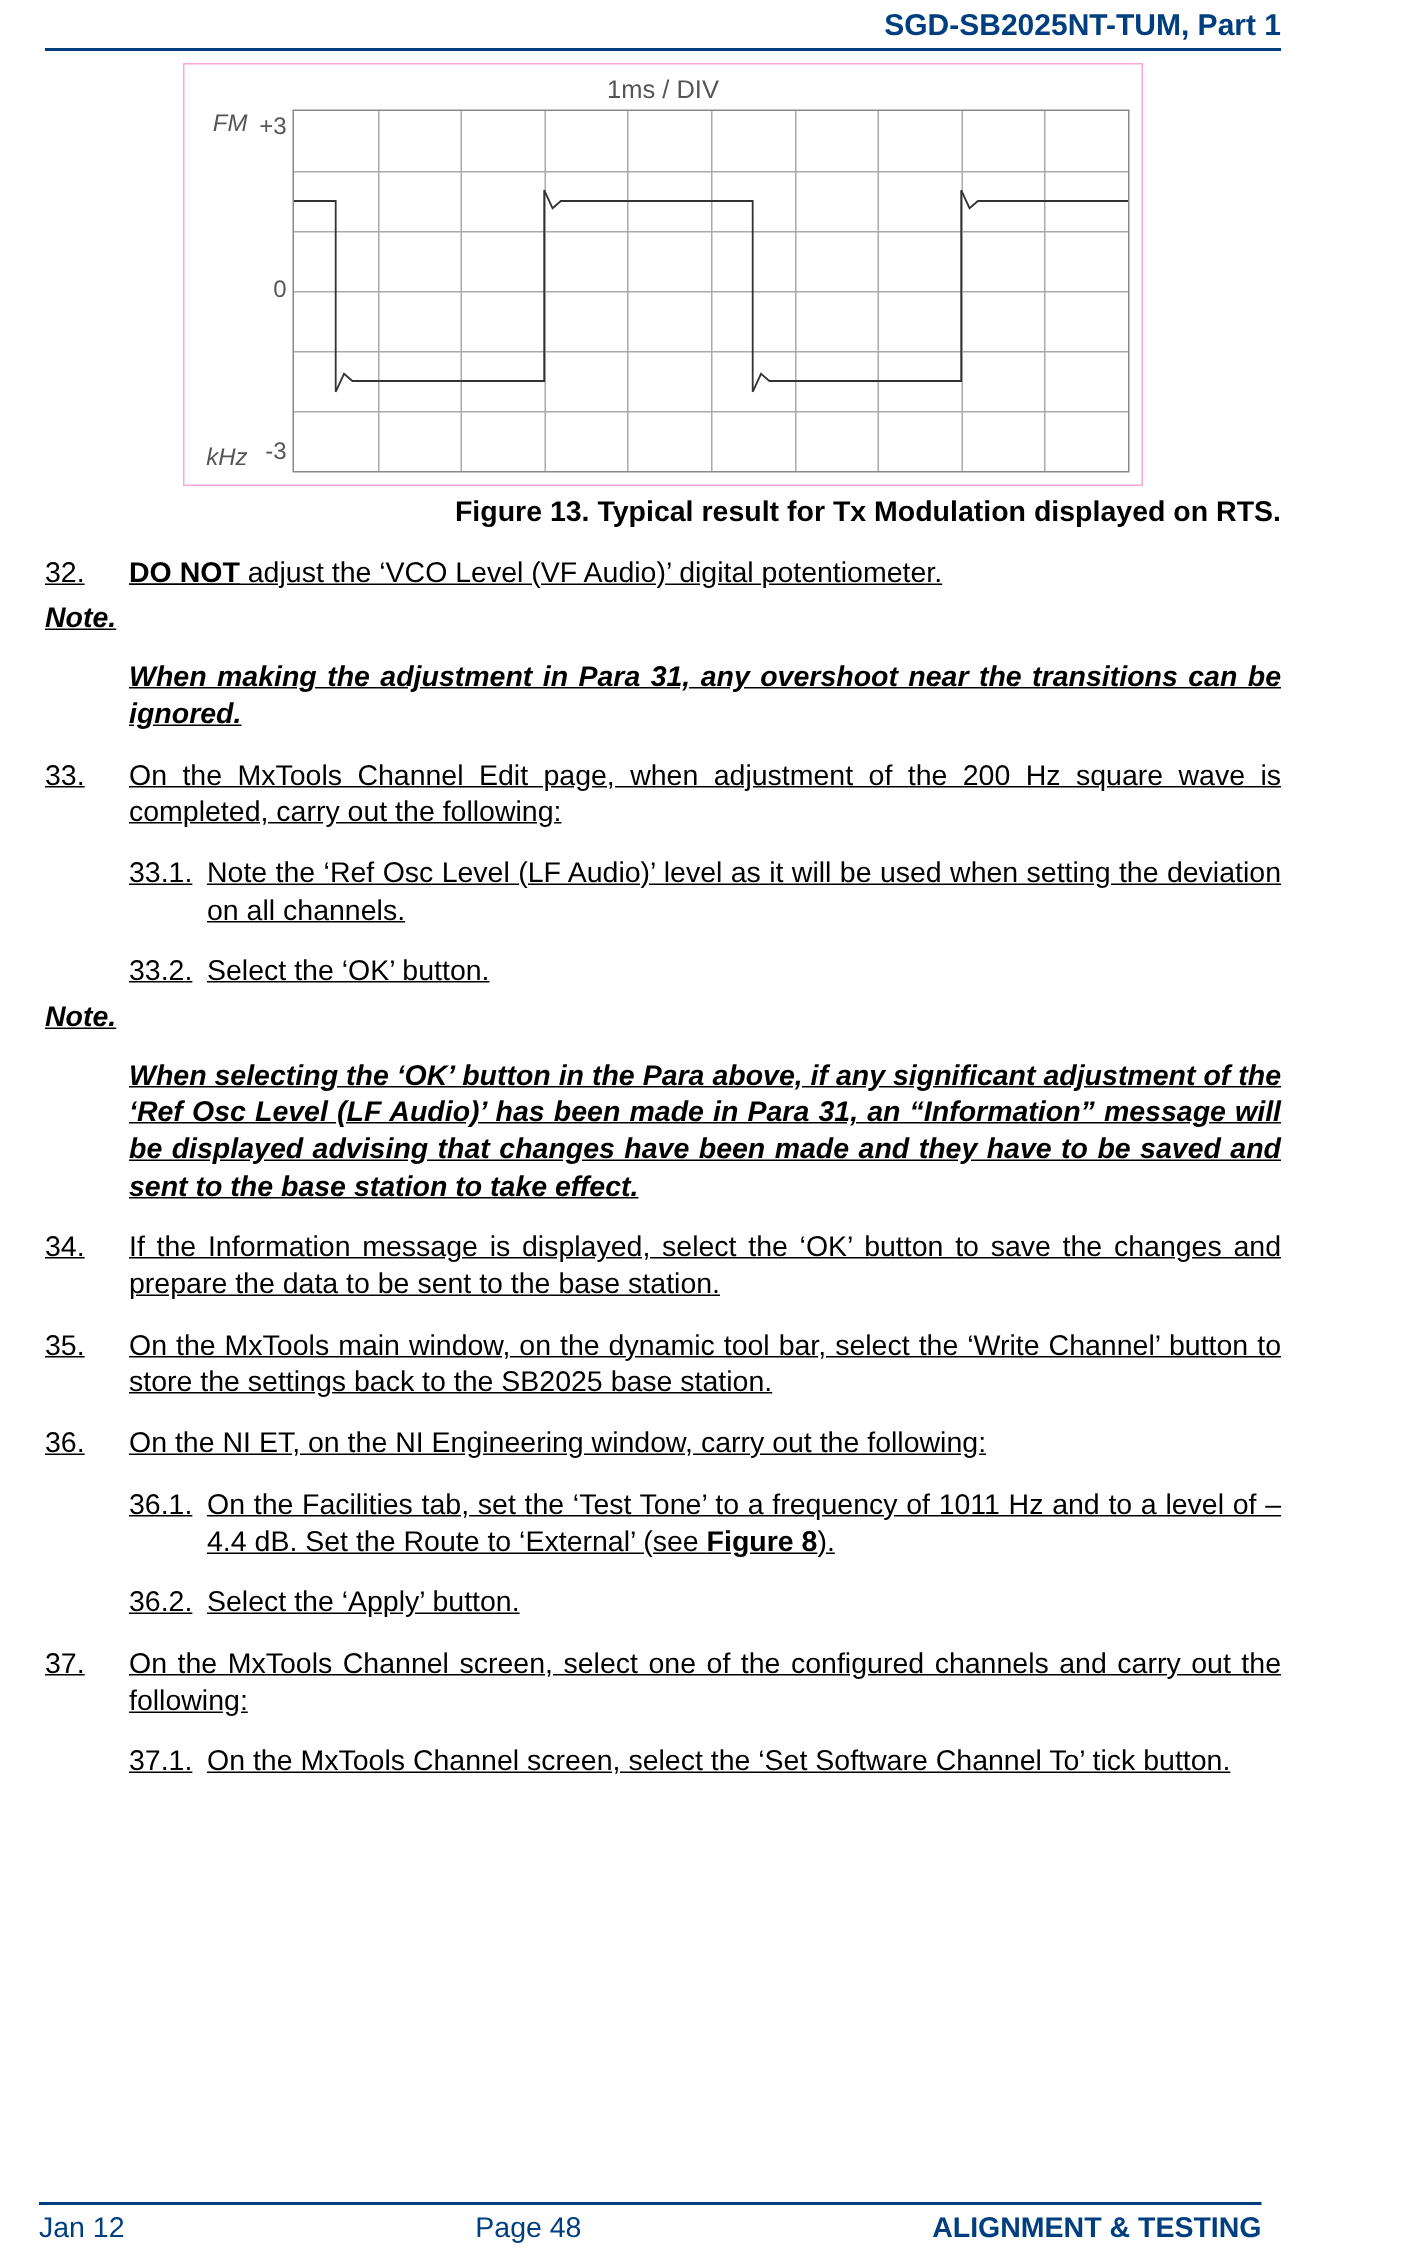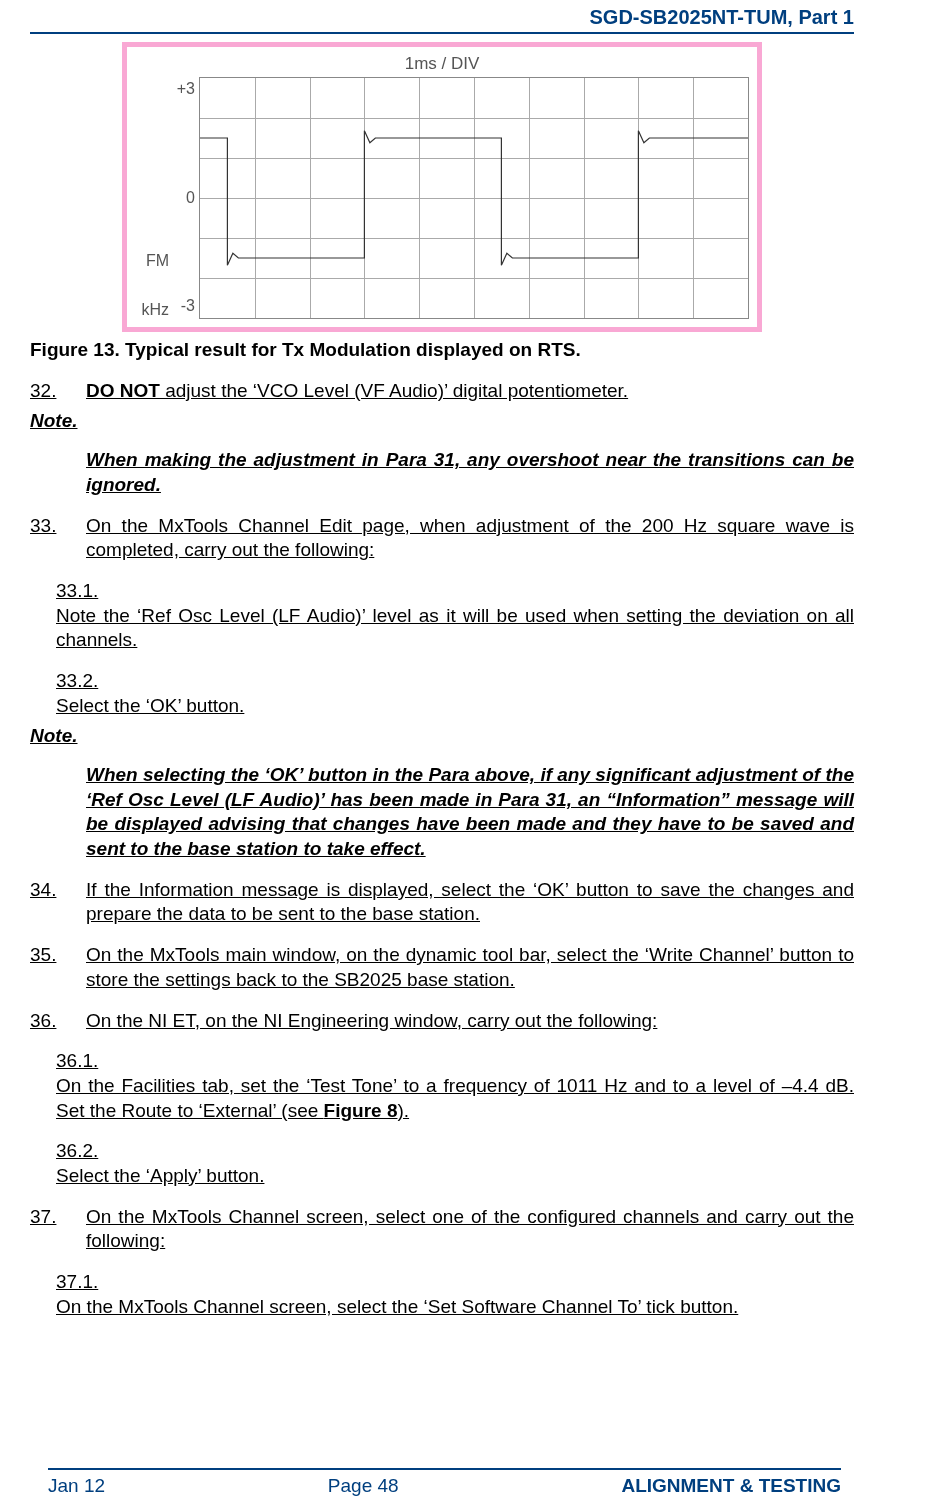--- a/index.html
+++ b/index.html
@@ -29,21 +29,21 @@
     border-top: 2px solid #003f7f;
     margin: 0 0 6px 0;
   }
   .figure-wrap {
     text-align: center;
     margin-top: 8px;
   }
   .scope-box {
     display: inline-block;
     width: 640px;
-    border: 5px solid #f9a8d4;
+    border: 1px solid #f9a8d4;
     padding: 6px 8px 8px 8px;
     box-sizing: border-box;
     position: relative;
   }
   .scope-caption {
     text-align: center;
     font-size: 17px;
     color: #555;
     margin-bottom: 2px;
   }
@@ -58,87 +58,86 @@
     align-items: flex-end;
     width: 26px;
     color: #555;
     font-size: 16px;
     padding: 2px 4px 2px 0;
     box-sizing: border-box;
   }
   .y-label-col {
     display: flex;
     flex-direction: column;
-    justify-content: flex-end;
+    justify-content: space-between;
     align-items: flex-end;
     width: 38px;
     color: #555;
     font-size: 16px;
     line-height: 1.2;
     padding-right: 4px;
     box-sizing: border-box;
-    gap: 30px;
+    font-style: italic;
   }
   .grid-area {
     flex: 1;
     height: 240px;
     position: relative;
     border: 1px solid #888;
   }
   .vgrid, .hgrid {
     position: absolute;
     background: #aaa;
   }
   .vgrid { top: 0; bottom: 0; width: 1px; }
   .hgrid { left: 0; right: 0; height: 1px; }
   .trace {
     position: absolute;
     top: 0; left: 0;
   }
   .fig-caption {
     font-weight: bold;
-    text-align: left;
+    text-align: right;
     margin-top: 6px;
     font-size: 19px;
   }
   .content {
     margin-top: 12px;
     text-align: justify;
     text-decoration: underline;
   }
   .para {
     display: flex;
     margin-top: 16px;
   }
   .para-num {
     width: 56px;
     flex-shrink: 0;
   }
   .para-body { flex: 1; }
   .subpara {
     display: flex;
     margin-top: 16px;
-    margin-left: 26px;
-    flex-direction: column;
+    margin-left: 56px;
   }
   .subpara-num { width: 52px; flex-shrink: 0; }
   .subpara-body { flex: 1; }
   .note-head {
     font-style: italic;
     font-weight: bold;
     margin-top: 6px;
   }
   .note-body {
     font-style: italic;
     font-weight: bold;
     margin: 14px 0 0 56px;
   }
   .footer {
     position: absolute;
-    left: 48px; right: 30px; bottom: 12px; margin-top: 24px;
+    left: 26px; right: 30px; bottom: 12px; margin-top: 24px;
   }
   .footer-rule {
     border-top: 2px solid #003f7f;
     margin-bottom: 4px;
   }
   .footer-row {
     display: flex;
     justify-content: space-between;
     color: #003f7f;
     font-size: 19px;

